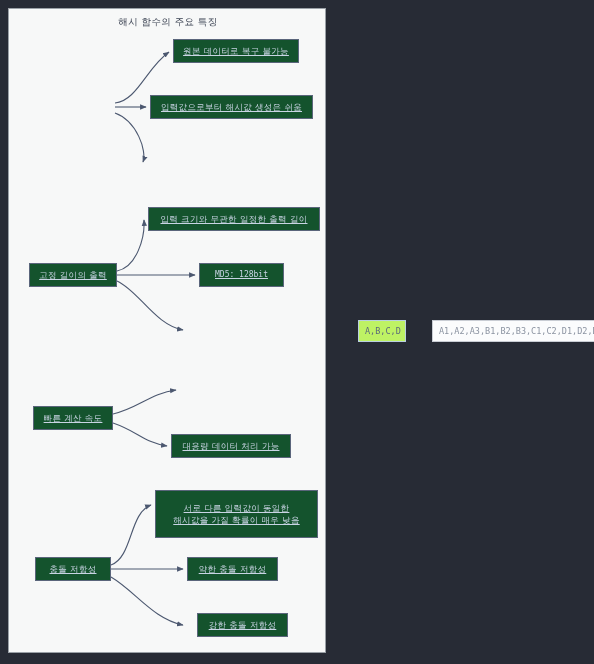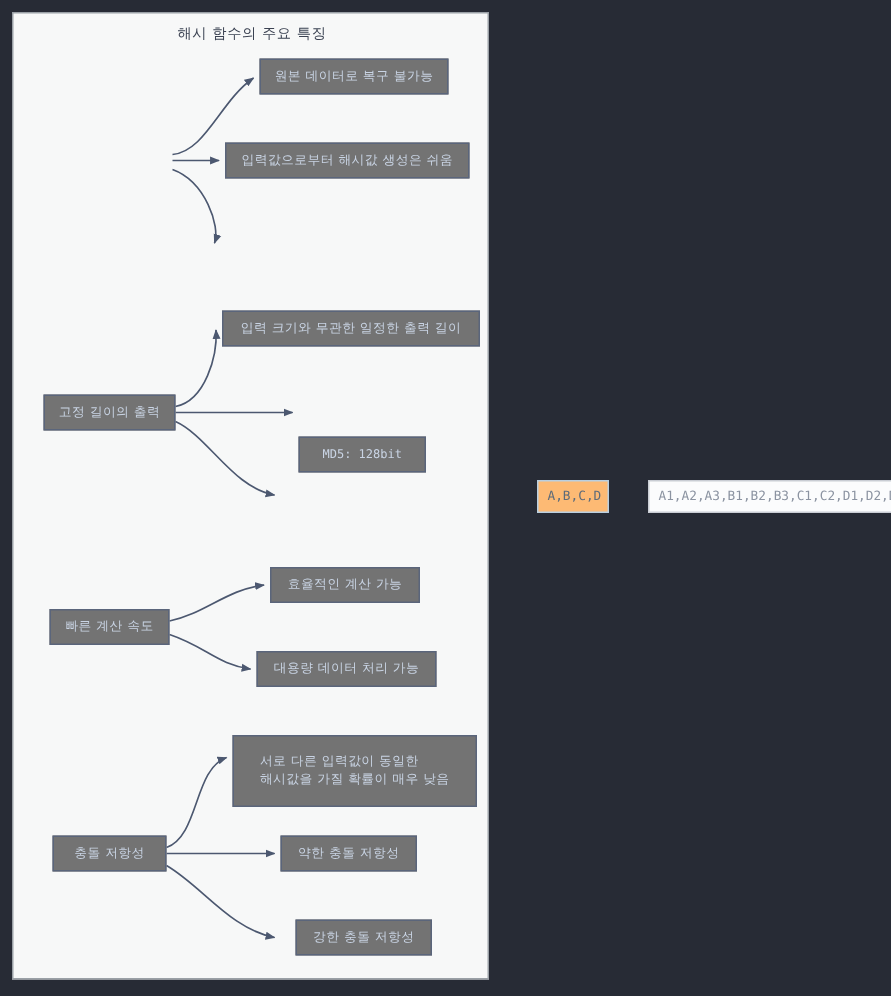--- a/index.html
+++ b/index.html
@@ -46,54 +46,55 @@
     font-size: 9.5px;
     color: #3b4252;
     letter-spacing: .4px;
     white-space: nowrap;
   }
 
   
   .node {
     position: absolute;
     box-sizing: border-box;
-    background: #737373;
+    background: #14532d;
     border: 1px solid #5a657b;
     color: #c9d4e4;
     font-size: 8.5px;
     line-height: 12px;
     letter-spacing: .3px;
     display: flex;
     align-items: center;
     justify-content: center;
+    text-align: center;
     padding: 0 5px;
     white-space: pre-line;
+    text-decoration: underline;
   }
   .node.mono {
     font-family: "DejaVu Sans Mono", "Liberation Mono", monospace;
     font-size: 8px;
     letter-spacing: 0;
-    margin-top: 28px;
   }
 
   
   .field {
     position: absolute;
     box-sizing: border-box;
     font-family: "DejaVu Sans Mono", "Liberation Mono", monospace;
     font-size: 8.5px;
     line-height: 1;
     display: flex;
     align-items: center;
     padding: 0 6px;
     white-space: nowrap;
     overflow: hidden;
   }
   #field-short {
-    background: #fdba74;
+    background: #bef264;
     border: 1px solid #b9cfe0;
     color: #5d6b7a;
     left: 358px;
     top: 320px;
     width: 48px;
     height: 22px;
   }
   #field-long {
     background: #fbfcfd;
     border: 1px solid #c9cdd4;
@@ -137,21 +138,20 @@
   <div class="diagram-title">해시 함수의 주요 특징</div>
 
   <div class="node" style="left:164px;top:30px;width:126px;height:24px">원본 데이터로 복구 불가능</div>
   <div class="node" style="left:141px;top:86px;width:163px;height:24px">입력값으로부터 해시값 생성은 쉬움</div>
 
   <div class="node" style="left:20px;top:254px;width:88px;height:24px">고정 길이의 출력</div>
   <div class="node" style="left:139px;top:198px;width:172px;height:24px">입력 크기와 무관한 일정한 출력 길이</div>
   <div class="node mono" style="left:190px;top:254px;width:85px;height:24px">MD5: 128bit</div>
 
   <div class="node" style="left:24px;top:397px;width:80px;height:24px">빠른 계산 속도</div>
-  <div class="node" style="left:171px;top:369px;width:100px;height:24px">효율적인 계산 가능</div>
   <div class="node" style="left:162px;top:425px;width:120px;height:24px">대용량 데이터 처리 가능</div>
 
   <div class="node" style="left:26px;top:548px;width:76px;height:24px">충돌 저항성</div>
   <div class="node" style="left:146px;top:481px;width:163px;height:48px">서로 다른 입력값이 동일한
 해시값을 가질 확률이 매우 낮음</div>
   <div class="node" style="left:178px;top:548px;width:91px;height:24px">약한 충돌 저항성</div>
   <div class="node" style="left:188px;top:604px;width:91px;height:24px">강한 충돌 저항성</div>
 </div>
 
 <div class="field" id="field-short" title="A,B,C,D">A,B,C,D</div>

